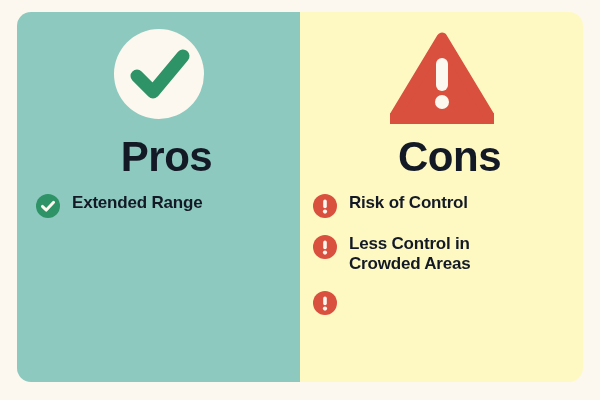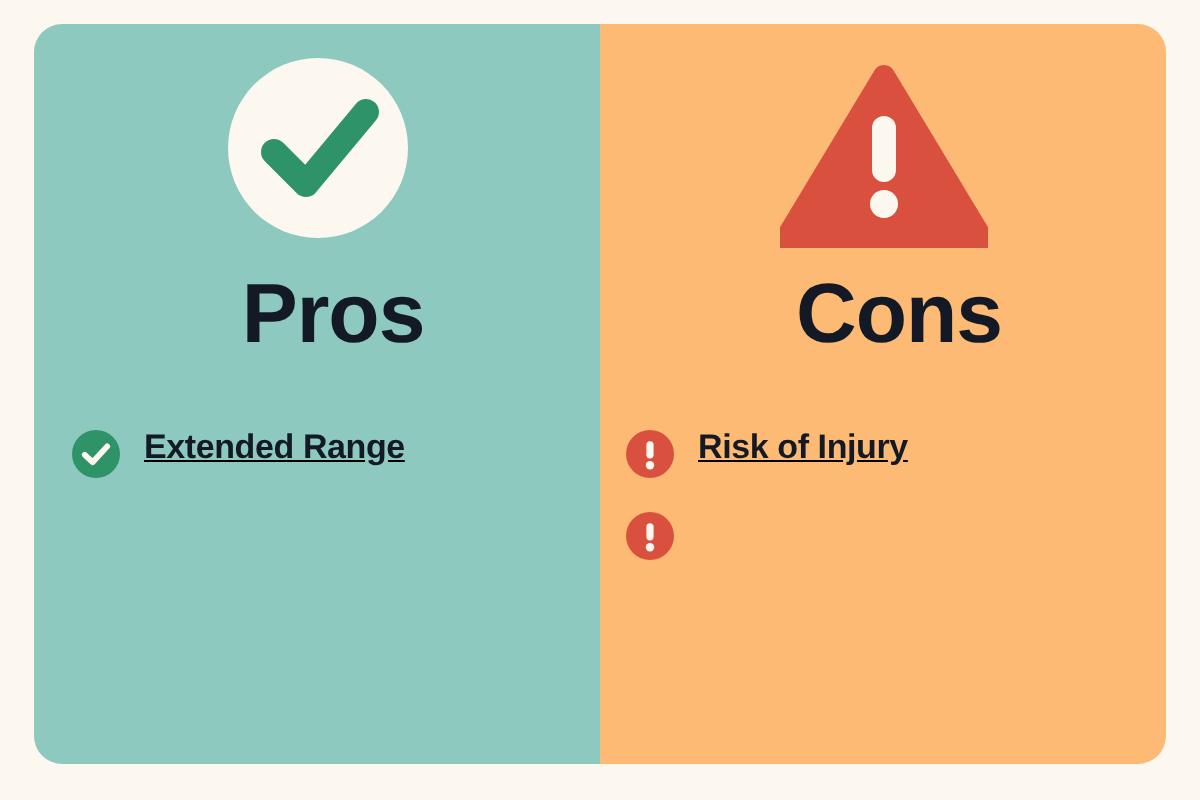--- a/index.html
+++ b/index.html
@@ -23,21 +23,21 @@
     overflow: hidden;
     display: flex;
   }
   .panel {
     width: 50%;
     height: 100%;
     box-sizing: border-box;
     position: relative;
   }
   .panel-pros { background: #8DC9BF; }
-  .panel-cons { background: #fdba74; }
+  .panel-cons { background: #fef9c3; }
 
   .hero {
     display: flex;
     justify-content: center;
     align-items: flex-end;
     height: 112px;
     padding-top: 16px;
     box-sizing: border-box;
   }
   .hero svg { display: block; }
@@ -47,24 +47,23 @@
     font-size: 42px;
     font-weight: bold;
     letter-spacing: -0.5px;
     color: #131A26;
     line-height: 1;
     margin-top: 12px;
     margin-left: 16px;
   }
 
   .list {
-    margin-top: 36px;
+    margin-top: 15px;
     padding-left: 19px;
     box-sizing: border-box;
-    text-decoration: underline;
   }
   .panel-cons .list { padding-left: 13px; }
 
   .list-item {
     display: flex;
     align-items: flex-start;
     margin-bottom: 16px;
   }
   .list-item .bullet {
     flex: 0 0 auto;
@@ -129,23 +128,34 @@
     <div class="list">
 
       <div class="list-item">
         <span class="bullet">
           <svg width="24" height="24" viewBox="0 0 24 24">
             <circle cx="12" cy="12" r="12" fill="#D9503F"></circle>
             <rect x="10.2" y="5.6" width="3.6" height="8.6" rx="1.8" fill="#FDF8EF"></rect>
             <circle cx="12" cy="17.6" r="2.1" fill="#FDF8EF"></circle>
           </svg>
         </span>
-        <span class="item-label">Risk of Injury</span>
+        <span class="item-label">Risk of Control</span>
       </div>
 
+      <div class="list-item">
+        <span class="bullet">
+          <svg width="24" height="24" viewBox="0 0 24 24">
+            <circle cx="12" cy="12" r="12" fill="#D9503F"></circle>
+            <rect x="10.2" y="5.6" width="3.6" height="8.6" rx="1.8" fill="#FDF8EF"></rect>
+            <circle cx="12" cy="17.6" r="2.1" fill="#FDF8EF"></circle>
+          </svg>
+        </span>
+        <span class="item-label">Less Control in
+Crowded Areas</span>
+      </div>
 
       <div class="list-item">
         <span class="bullet">
           <svg width="24" height="24" viewBox="0 0 24 24">
             <circle cx="12" cy="12" r="12" fill="#D9503F"></circle>
             <rect x="10.2" y="5.6" width="3.6" height="8.6" rx="1.8" fill="#FDF8EF"></rect>
             <circle cx="12" cy="17.6" r="2.1" fill="#FDF8EF"></circle>
           </svg>
         </span>
       </div>

